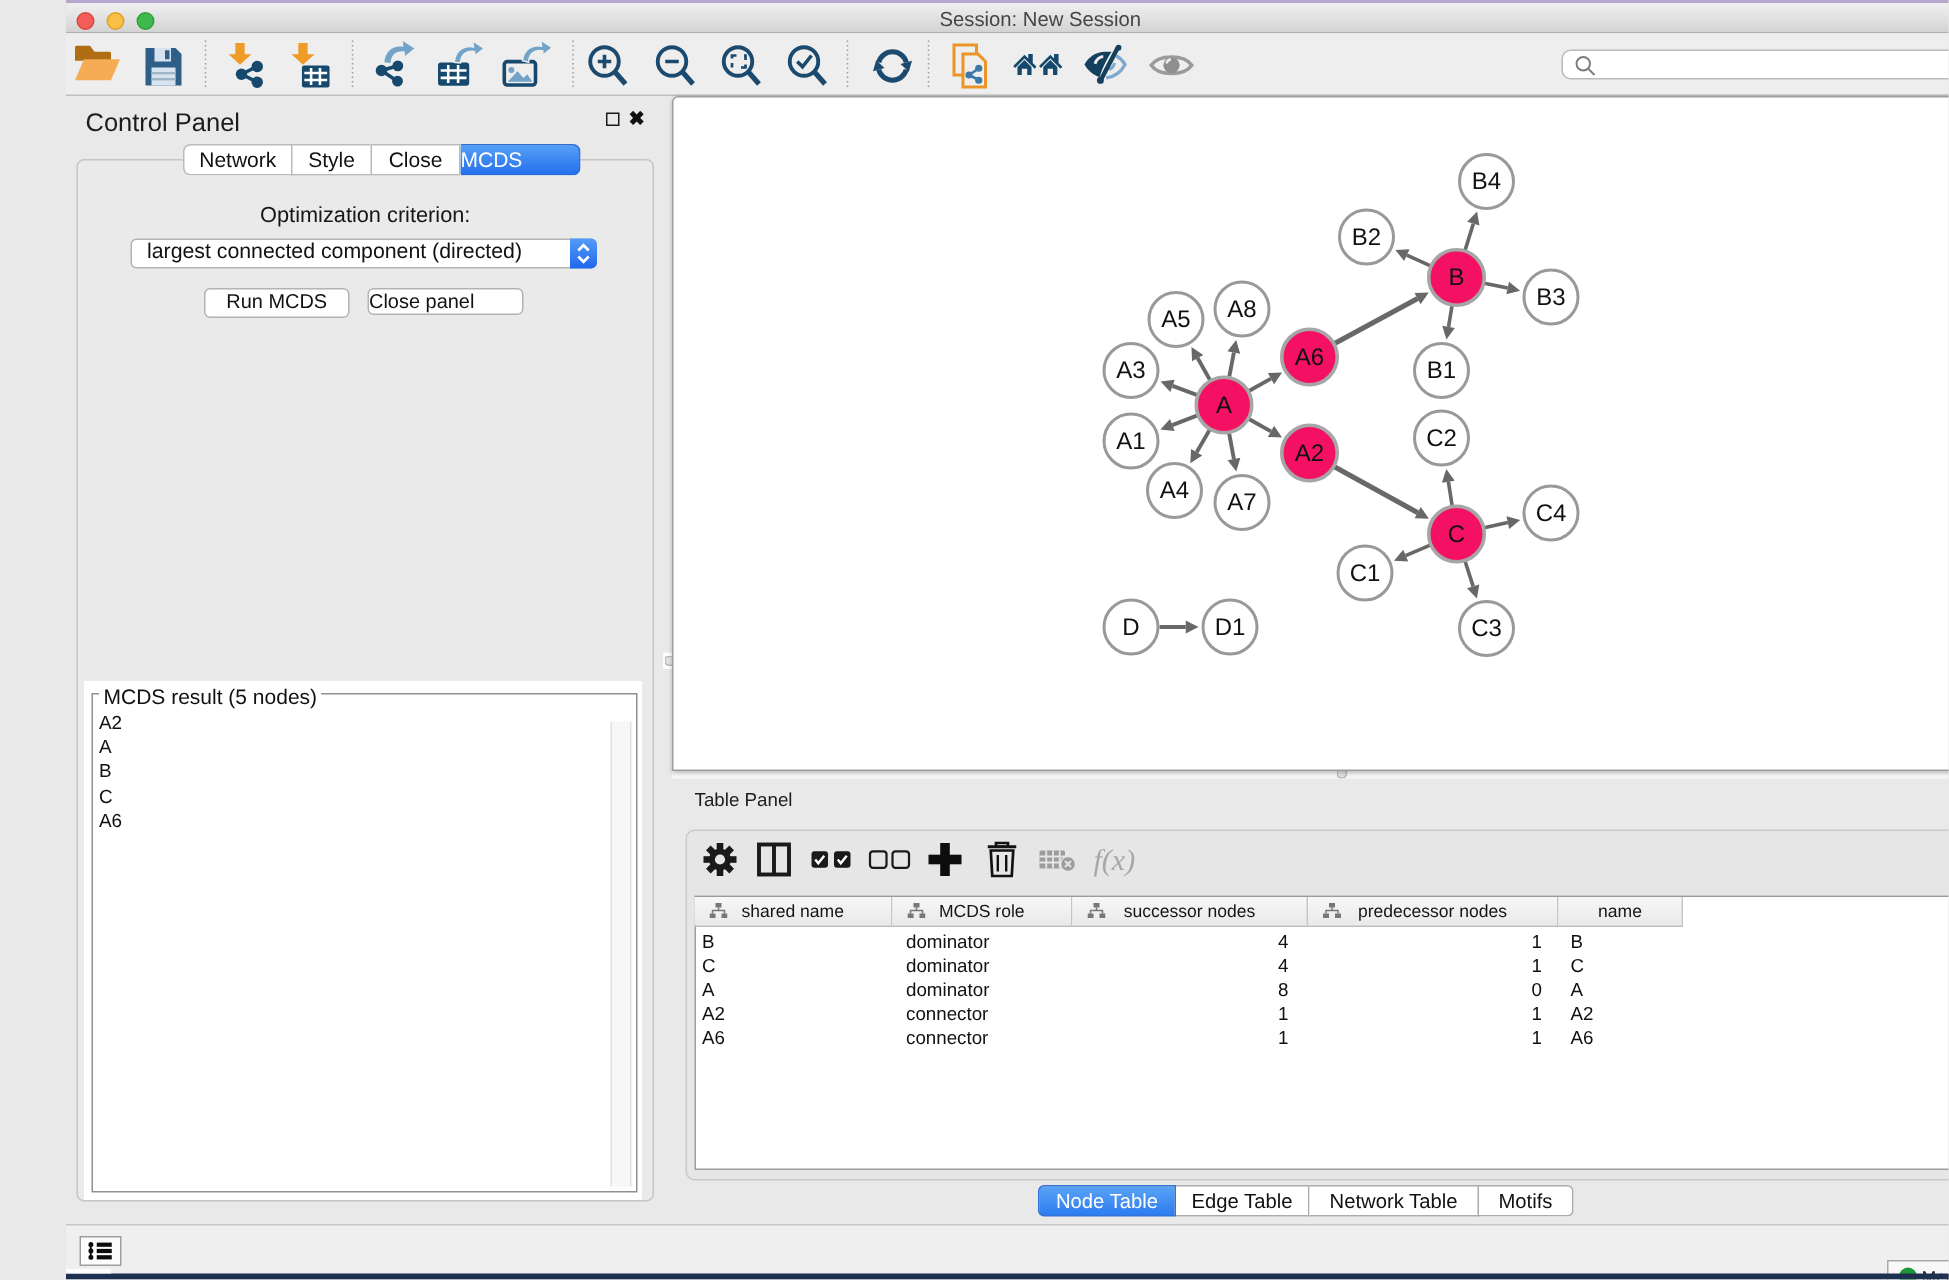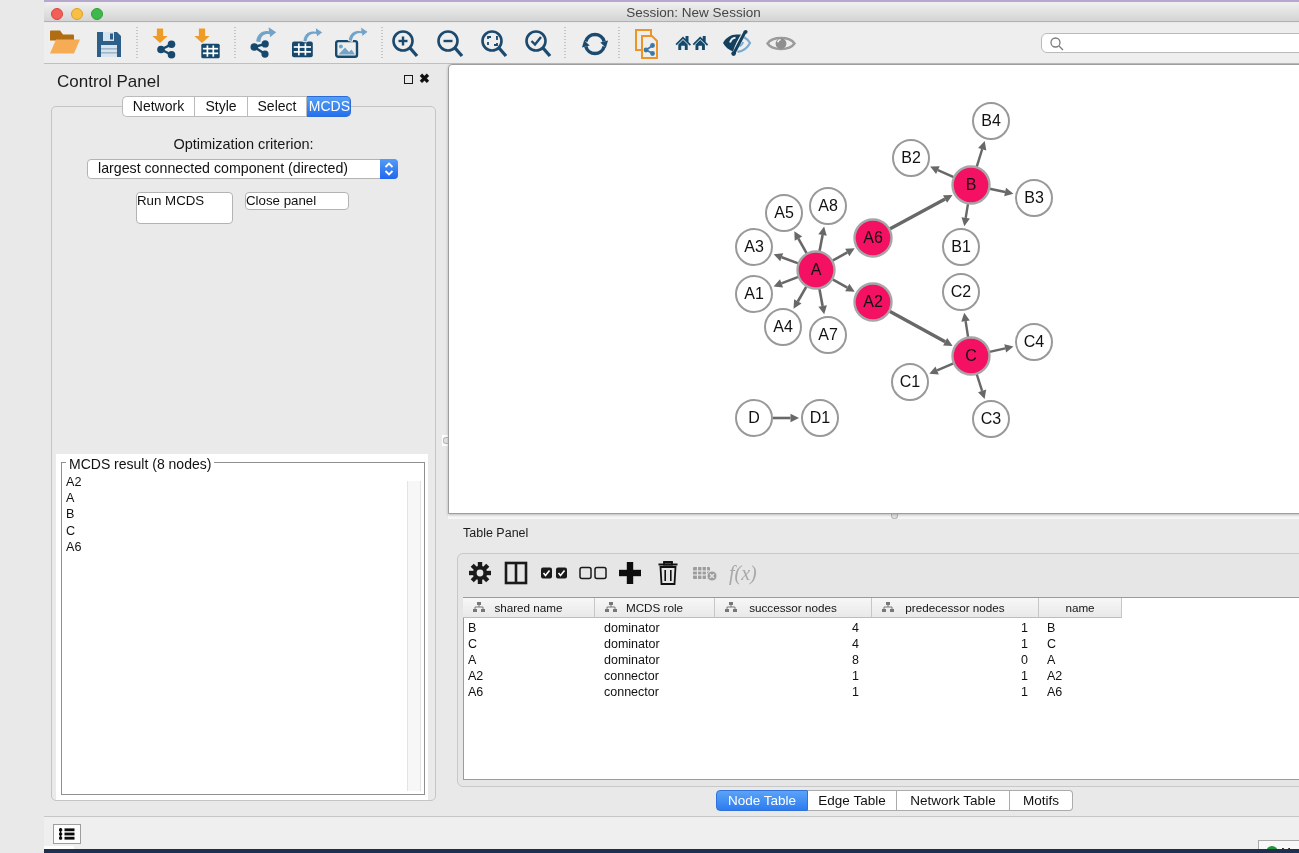--- a/index.html
+++ b/index.html
@@ -177,40 +177,40 @@
 
 <div class="abs" style="left:13px;top:72px;font-size:17px;color:#1c1c1c">Control Panel</div>
 <div class="abs" style="left:360px;top:75px;width:9px;height:9px;border:1.6px solid #1a1a1a"></div>
 <div class="abs" style="left:375px;top:71px;font-size:13px;font-weight:bold;color:#111">✖</div>
 
 <div class="abs" style="left:7px;top:106px;width:385px;height:695px;background:#eaeaea;border:1px solid #c5c5c5;border-radius:5px"></div>
 
 <div class="abs" style="left:78px;top:96px;height:21px;display:flex;font-size:14px;">
   <div style="width:72px;background:#fff;border:1px solid #bbb;border-right:none;border-radius:5px 0 0 5px;text-align:center;line-height:19px;color:#111">Network</div>
   <div style="width:53px;background:#fff;border:1px solid #bbb;border-right:none;text-align:center;line-height:19px;color:#111">Style</div>
-  <div style="width:60px;background:#fff;border:1px solid #bbb;text-align:center;line-height:19px;color:#111">Select</div>
-  <div style="width:44px;background:linear-gradient(#55a0f5,#2470ee);border:1px solid #2a6cd8;border-left:none;border-radius:0 5px 5px 0;text-align:right;line-height:19px;color:#fff">MCDS</div>
+  <div style="width:60px;background:#fff;border:1px solid #bbb;text-align:center;line-height:19px;color:#111">Close</div>
+  <div style="width:80px;background:linear-gradient(#55a0f5,#2470ee);border:1px solid #2a6cd8;border-left:none;border-radius:0 5px 5px 0;text-align:left;line-height:19px;color:#fff">MCDS</div>
 </div>
 
 <div class="abs" style="left:7px;top:136px;width:385px;text-align:center;font-size:14.5px;color:#161616">Optimization criterion:</div>
 <div class="abs" style="left:43px;top:159px;width:311px;height:20px;background:#fff;border:1px solid #b3b3b3;border-radius:4px">
   <div style="position:absolute;left:10px;top:0px;font-size:14.2px;color:#111">largest connected component (directed)</div>
   <div style="position:absolute;right:-1px;top:-1px;width:18px;height:20px;background:linear-gradient(#549cf6,#2167ee);border-radius:0 4px 4px 0">
     <svg width="18" height="20" viewBox="0 0 18 20">
         <path d="M5.5 8 L9 4.5 L12.5 8" fill="none" stroke="#fff" stroke-width="1.8"></path>
         <path d="M5.5 12 L9 15.5 L12.5 12" fill="none" stroke="#fff" stroke-width="1.8"></path>
       </svg>
   </div>
 </div>
-<div class="abs" style="left:92px;top:192px;width:97px;height:32px;background:#fff;border:1px solid #b3b3b3;border-radius:4px;text-align:left;font-size:13.3px;line-height:16px;color:#111">Run MCDS</div>
+<div class="abs" style="left:92px;top:192px;width:97px;height:20px;background:#fff;border:1px solid #b3b3b3;border-radius:4px;text-align:center;font-size:13.3px;line-height:16px;color:#111">Run MCDS</div>
 <div class="abs" style="left:201px;top:192px;width:104px;height:18px;background:#fff;border:1px solid #b3b3b3;border-radius:4px;text-align:left;font-size:13.3px;line-height:16px;color:#111">Close panel</div>
 
 <div class="abs" style="left:12px;top:454px;width:372px;height:346px;background:#fff"></div>
 <div class="abs" style="left:17px;top:462px;width:364px;height:333px;border:1px solid #909090"></div>
-<div class="abs" style="left:22px;top:456px;background:#fff;padding:0 3px;font-size:14px;color:#111">MCDS result (8 nodes)</div>
+<div class="abs" style="left:22px;top:456px;background:#fff;padding:0 3px;font-size:14px;color:#111">MCDS result (5 nodes)</div>
 <div class="abs" style="left:363px;top:481px;width:14px;height:310px;background:#f7f7f7;border-left:1px solid #e3e3e3;border-right:1px solid #e3e3e3"></div>
 <div class="abs" style="left:22px;top:474px;font-size:12.6px;line-height:16.2px;color:#111">A2<br>A<br>B<br>C<br>A6</div>
 
 <div class="abs" style="left:404px;top:513.5px;width:895px;height:5px;background:#f7f7f7"></div>
 <div class="abs" style="left:846.5px;top:513.5px;width:7.5px;height:5px;background:#e3e3e3;border:1px solid #b9b9b9;border-top:none;border-radius:0 0 3px 3px"></div>
 <div class="abs" style="left:398px;top:434.5px;width:6px;height:11.5px;background:#fdfdfd"></div>
 <div class="abs" style="left:398.5px;top:437px;width:5px;height:6.5px;background:#e3e3e3;border:1px solid #b9b9b9;border-right:none;border-radius:3px 0 0 3px"></div>
 <div id="netwin" class="abs" style="left:404px;top:64px;width:894px;height:450px;background:#fff;border:1px solid #9e9e9e;border-radius:4px 4px 0 0;box-shadow:0 1px 3px rgba(0,0,0,0.25)">
   <svg id="graph" width="891" height="422" viewBox="0 0 891 422" style="position:absolute;left:0;top:22px">
 <g stroke="#686868">
@@ -450,21 +450,21 @@
     </div>
   <div class="tr">
       <div style="width:132px;padding-left:5px">A6</div>
       <div style="width:120px;padding-left:9px">connector</div>
       <div style="width:157px;text-align:right;padding-right:13px">1</div>
       <div style="width:167px;text-align:right;padding-right:11px">1</div>
       <div style="width:83px;padding-left:8px">A6</div>
     </div>
 </div>
 
-<div class="abs" style="left:672px;top:790px;height:21px;display:flex;font-size:13.5px;">
+<div class="abs" style="left:648px;top:790px;height:21px;display:flex;font-size:13.5px;">
   <div style="width:92px;background:linear-gradient(#5ba3f6,#2d7cf0);border:1px solid #3272d6;border-radius:4px 0 0 4px;color:#fff;text-align:center;line-height:19px">Node Table</div>
   <div style="width:89px;background:#fff;border:1px solid #ababab;border-left:none;color:#111;text-align:center;line-height:19px">Edge Table</div>
   <div style="width:113px;background:#fff;border:1px solid #ababab;border-left:none;color:#111;text-align:center;line-height:19px">Network Table</div>
   <div style="width:63px;background:#fff;border:1px solid #ababab;border-left:none;border-radius:0 4px 4px 0;color:#111;text-align:center;line-height:19px">Motifs</div>
 </div>
 
 <div class="abs" style="left:0;top:816px;width:1299px;height:33px;background:#efefef;border-top:1px solid #c6c6c6"></div>
 <div class="abs" style="left:9px;top:824px;width:28px;height:20px;background:#fcfcfc;border:1.5px solid #9e9e9e">
   <svg width="25" height="17" viewBox="0 0 25 17">
       <g fill="#0b0b0b">

